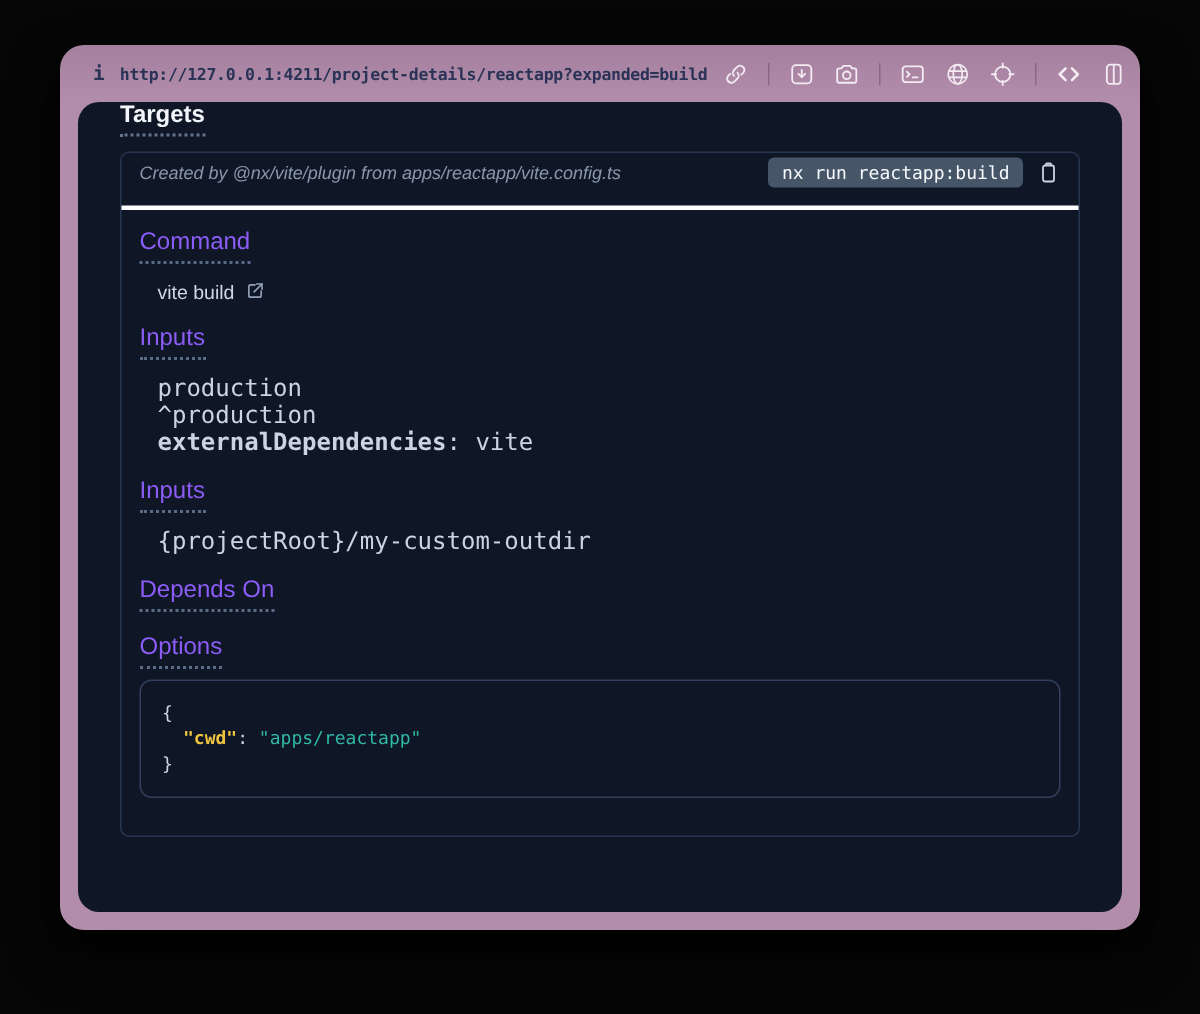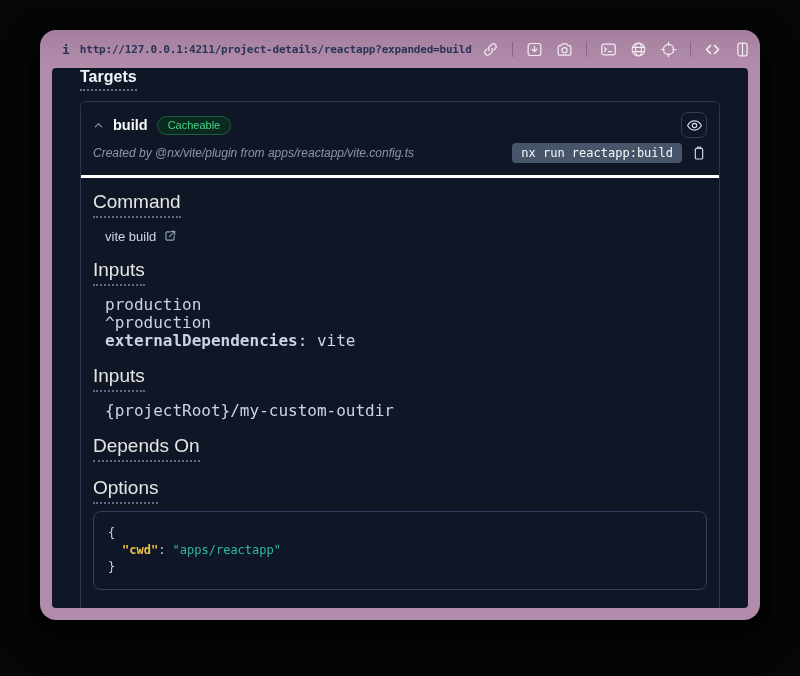--- a/index.html
+++ b/index.html
@@ -24,21 +24,21 @@
   .url-text { font-family: "DejaVu Sans Mono", monospace; font-size: 11px;
     font-weight: 700; color: #2a3356; letter-spacing: -0.2px; white-space: nowrap; text-align: right; }
   .tb-right { margin-left: auto; display: flex; align-items: center; gap: 13px; color: #f4ebf3; }
   .tb-sep { width: 1px; height: 15px; background: rgba(74,49,78,0.35); }
   .tb-icon { display: inline-flex; width: 17px; height: 17px; cursor: pointer; }
   .tb-icon svg { width: 100%; height: 100%; }
 
   
   .content {
     position: absolute; left: 12px; right: 12px; top: 38px; bottom: 12px;
-    background: #0f1726; border-radius: 4px; overflow: hidden;
+    background: #0f1726; border-radius: 14px; overflow: hidden;
     padding: 0 28px; color: #e2e8f0;
   }
   .dotted { border-bottom: 2px dotted #5a6b85; padding-bottom: 3px; }
   .page-title {
     display: inline-block; margin-top: -5px;
     font-size: 16px; font-weight: 700; color: #f1f5f9;
     border-bottom-color: #64748b;
   }
 
   .card { border: 1px solid #293650; border-radius: 6px; margin-top: 10px; background: #0f1726; }
@@ -67,21 +67,21 @@
   .chip {
     margin-left: auto; background: #475569; color: #f8fafc;
     font-family: "DejaVu Sans Mono", monospace; font-size: 12px;
     padding: 3px 9px; border-radius: 4px; white-space: nowrap;
   }
   .copy-btn { display: inline-flex; width: 16px; height: 16px; color: #cbd5e1; cursor: pointer; }
   .copy-btn svg { width: 100%; height: 100%; }
 
   .card-body { padding: 13px 12px 25px 12px; }
   .section-label {
-    display: inline-block; font-size: 19px; color: #e5e5e5; margin-bottom: 0;
+    display: inline-block; font-size: 16px; color: #8b5cf6; margin-bottom: 0;
   }
   .sec-gap { margin-top: 15px; }
   .command-value {
     margin: 11px 0 0 12px; font-size: 13px; color: #cfd8e3;
     display: flex; align-items: flex-start; gap: 7px;
   }
   .ext-link { display: inline-flex; width: 14px; height: 14px; color: #94a3b8; cursor: pointer; }
   .ext-link svg { width: 100%; height: 100%; }
   .mono-list { margin: 10px 0 0 12px; font-family: "DejaVu Sans Mono", monospace;
     font-size: 16px; color: #cbd5e1; line-height: 18px; }
@@ -162,35 +162,20 @@
       </span>
     </div>
   </div>
 
   <div class="content">
 
     <h1 class="page-title dotted">Targets</h1>
 
     
     <div class="card">
-      <div class="card-header">
-        <span class="chev">
-          <svg viewBox="0 0 24 24" fill="none" stroke="currentColor" stroke-width="2.6" stroke-linecap="round" stroke-linejoin="round">
-              <path d="m5 15 7-7 7 7"></path>
-            </svg>
-        </span>
-        <span class="target-name">build</span>
-        <span class="badge">Cacheable</span>
-        <span class="eye-btn">
-          <svg viewBox="0 0 24 24" fill="none" stroke="currentColor" stroke-width="1.7">
-            <path d="M2.2 12S5.8 5.6 12 5.6 21.8 12 21.8 12 18.2 18.4 12 18.4 2.2 12 2.2 12Z"></path>
-            <circle cx="12" cy="12" r="3.1"></circle>
-          </svg>
-        </span>
-      </div>
       <div class="card-subheader">
         <span class="created-by">Created by @nx/vite/plugin from apps/reactapp/vite.config.ts</span>
         <span class="chip">nx run reactapp:build</span>
         <span class="copy-btn">
           <svg viewBox="0 0 24 24" fill="none" stroke="currentColor" stroke-width="1.8" stroke-linejoin="round">
             <rect x="6.5" y="5" width="11" height="16" rx="2"></rect>
             <path d="M9.5 5V3.8A.8.8 0 0 1 10.3 3h3.4a.8.8 0 0 1 .8.8V5"></path>
           </svg>
         </span>
       </div>

